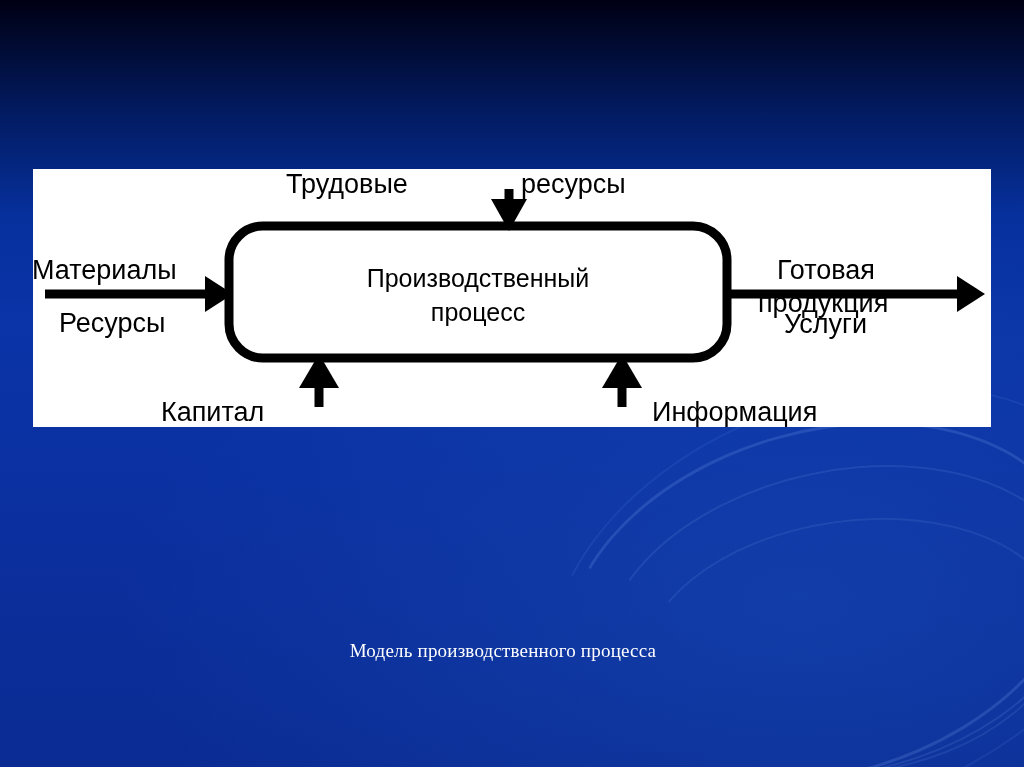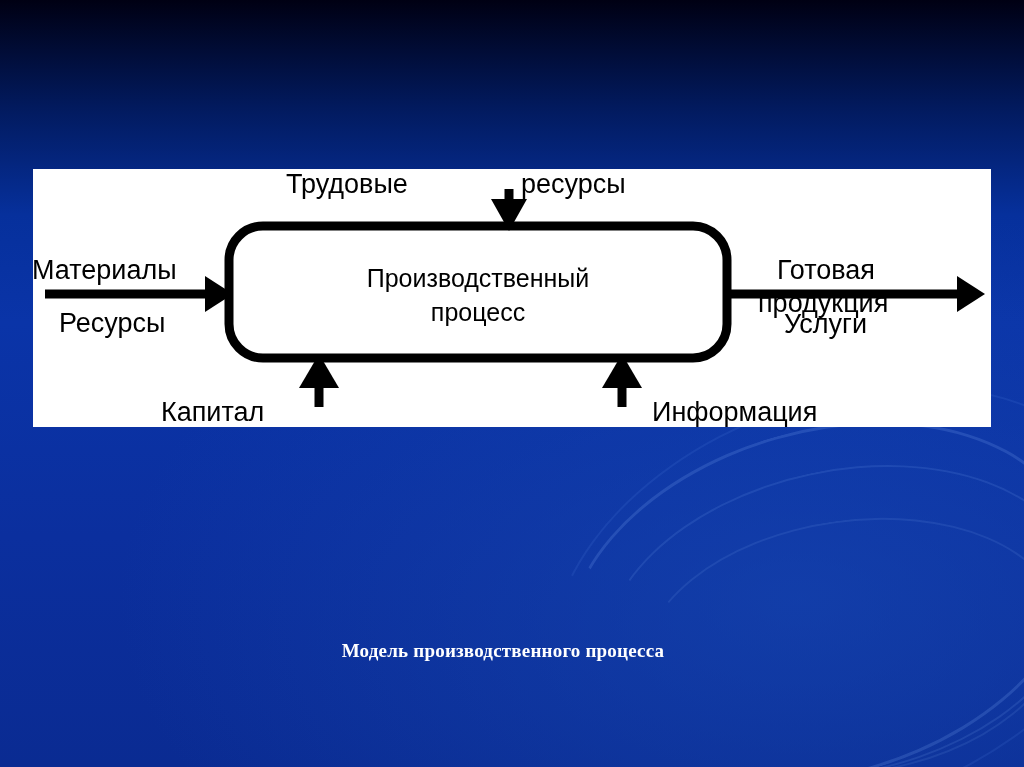--- a/index.html
+++ b/index.html
@@ -77,21 +77,21 @@
     font-size: 25px;
   }
   .caption {
     position: absolute;
     left: 0;
     top: 640px;
     width: 1006px;
     text-align: center;
     color: #ffffff;
     font-family: "Liberation Serif", serif;
-    font-weight: bold;
+    font-weight: normal;
     font-size: 19px;
     letter-spacing: 0.2px;
   }
 </style>
 </head>
 <body>
 
 <div class="slide">
 
   <div class="swirl s1"></div>

